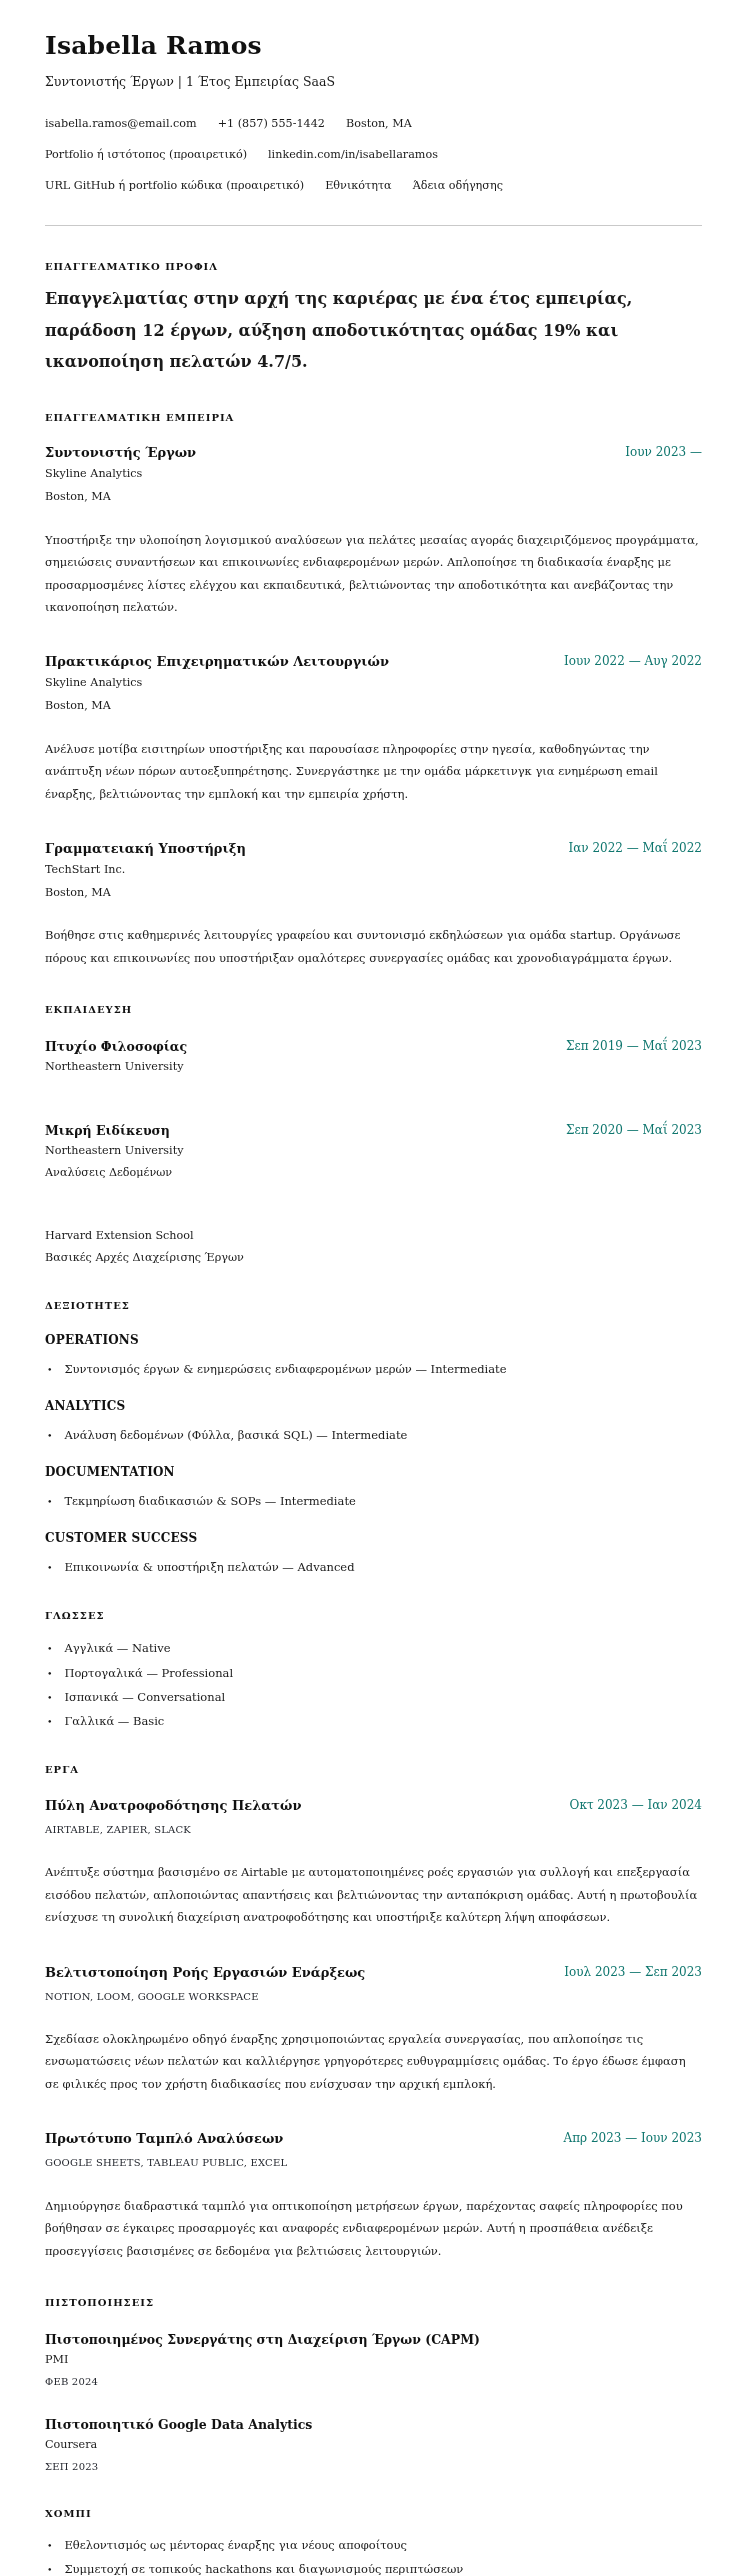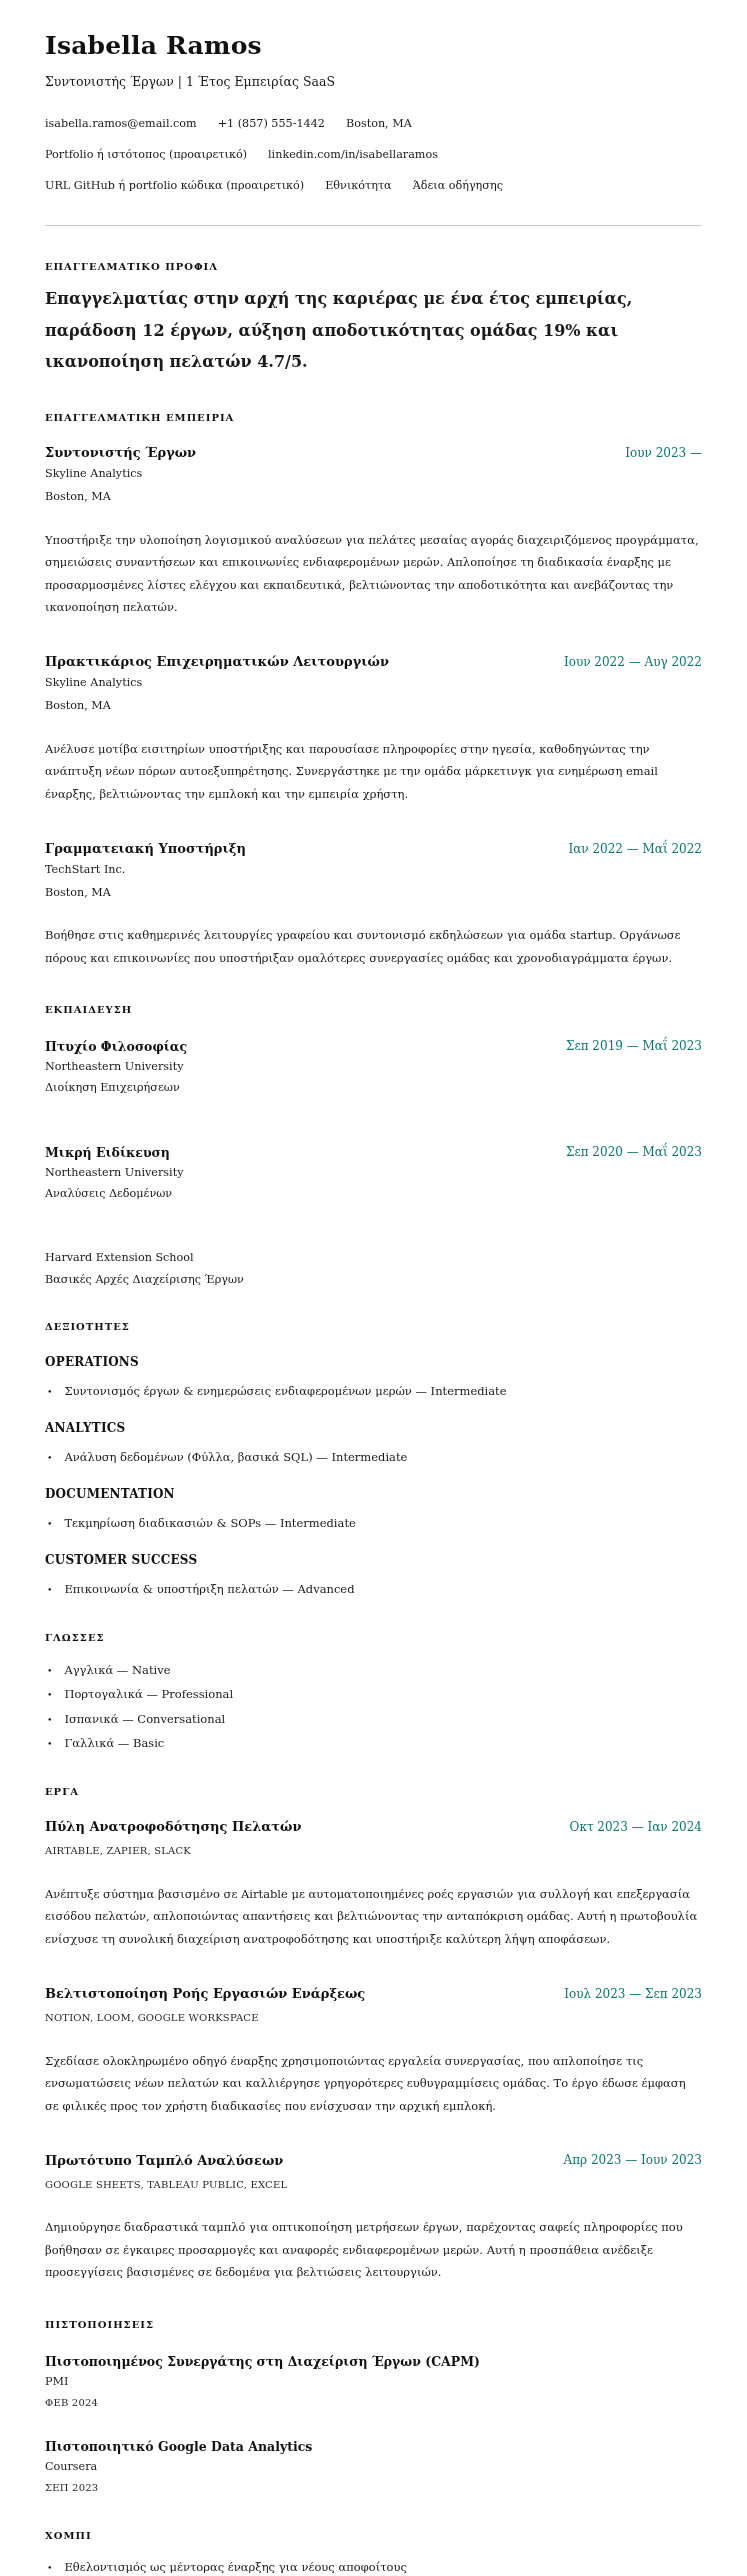--- a/index.html
+++ b/index.html
@@ -69,21 +69,21 @@
     margin: 10px 0 0 0;
     font-weight: bold;
   }
 
   
   .entry { margin-top: 21px; }
   .entry + .entry { margin-top: 36px; }
   .title-row {
     display: flex;
     justify-content: space-between;
-    align-items: center;
+    align-items: flex-start;
     gap: 12.5px;
   }
   .entry-title {
     font-size: 13px;
     font-weight: 700;
     line-height: 16px;
     color: #111111;
   }
   .entry-dates {
     font-size: 12px;
@@ -260,21 +260,20 @@
 
   <section class="section">
     <h2 class="section-heading">ΕΚΠΑΙΔΕΥΣΗ</h2>
 
     <article class="edu-entry">
       <div class="title-row">
         <span class="edu-degree">Πτυχίο Φιλοσοφίας</span>
         <span class="entry-dates">Σεπ 2019 — Μαΐ 2023</span>
       </div>
       <div class="edu-school">Northeastern University</div>
-      <div class="edu-field">Διοίκηση Επιχειρήσεων</div>
     </article>
 
     <article class="edu-entry">
       <div class="title-row">
         <span class="edu-degree">Μικρή Ειδίκευση</span>
         <span class="entry-dates">Σεπ 2020 — Μαΐ 2023</span>
       </div>
       <div class="edu-school">Northeastern University</div>
       <div class="edu-field">Αναλύσεις Δεδομένων</div>
     </article>

